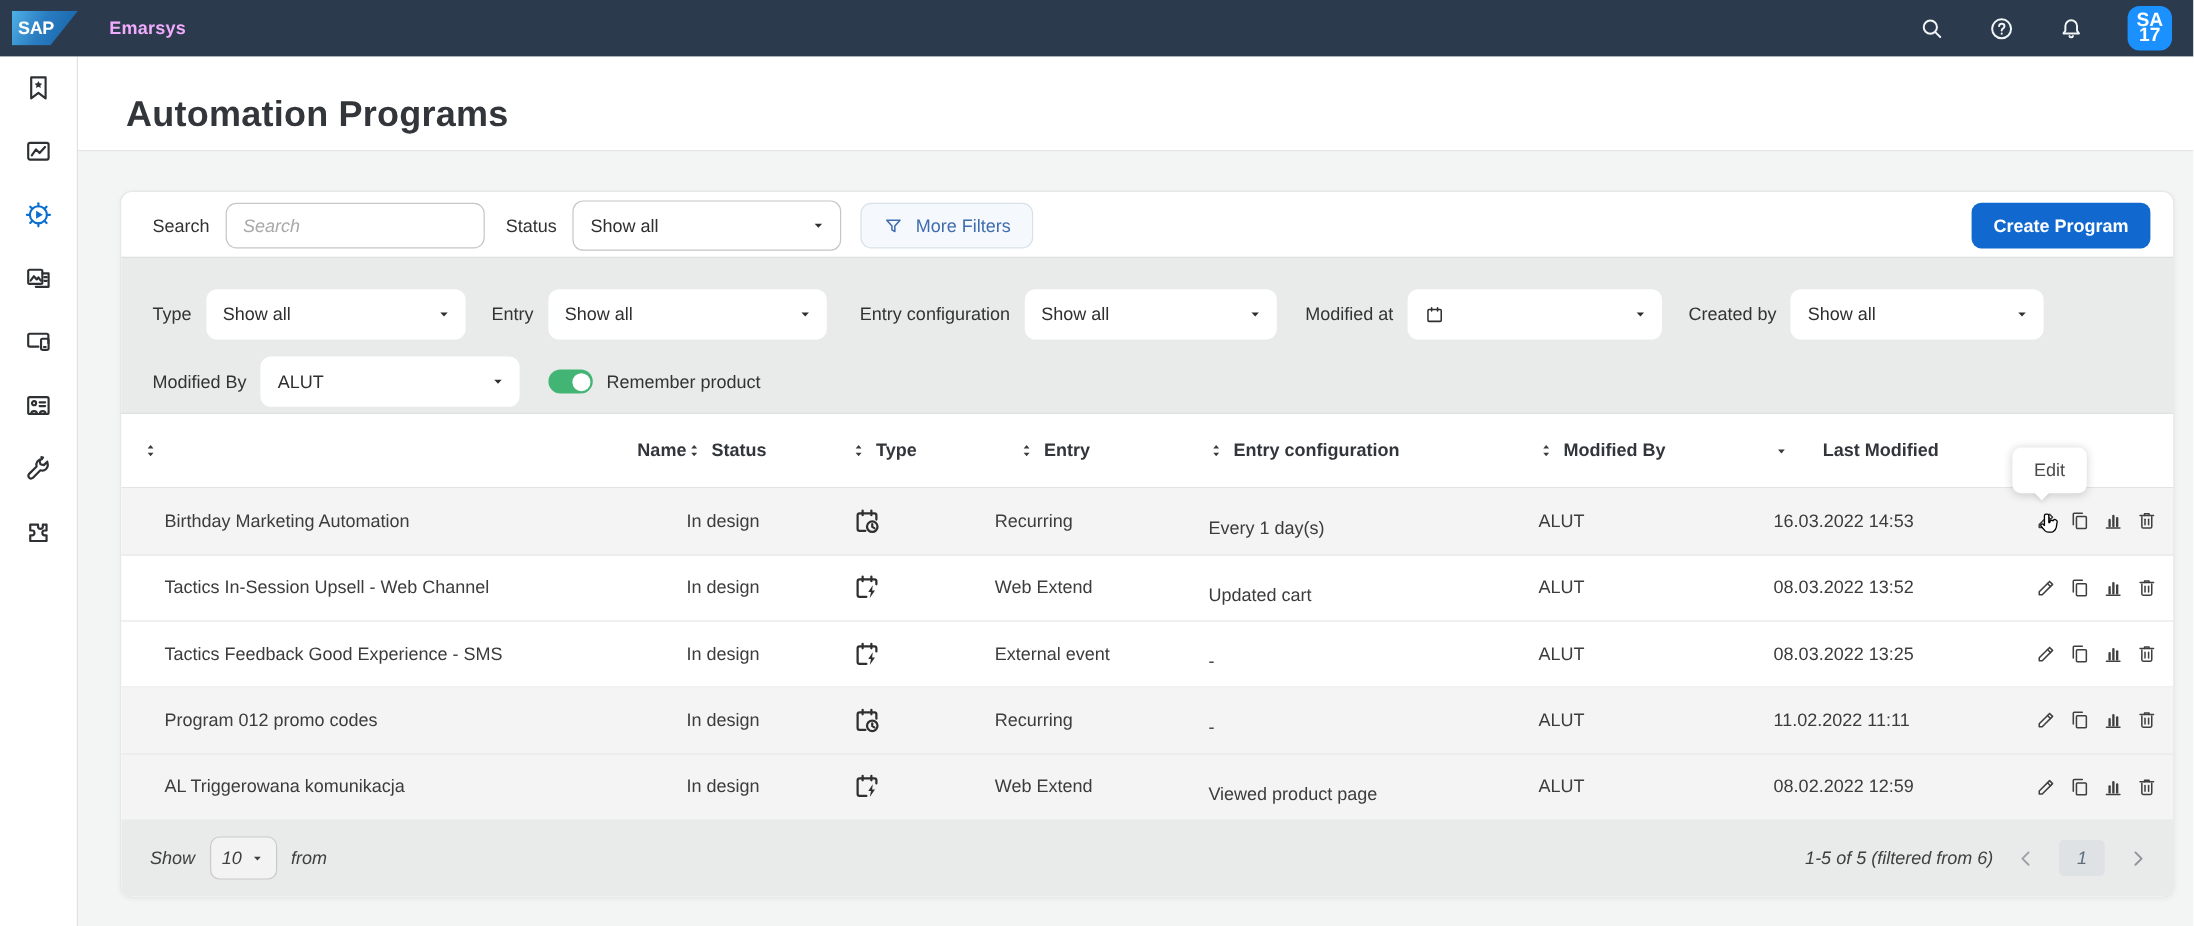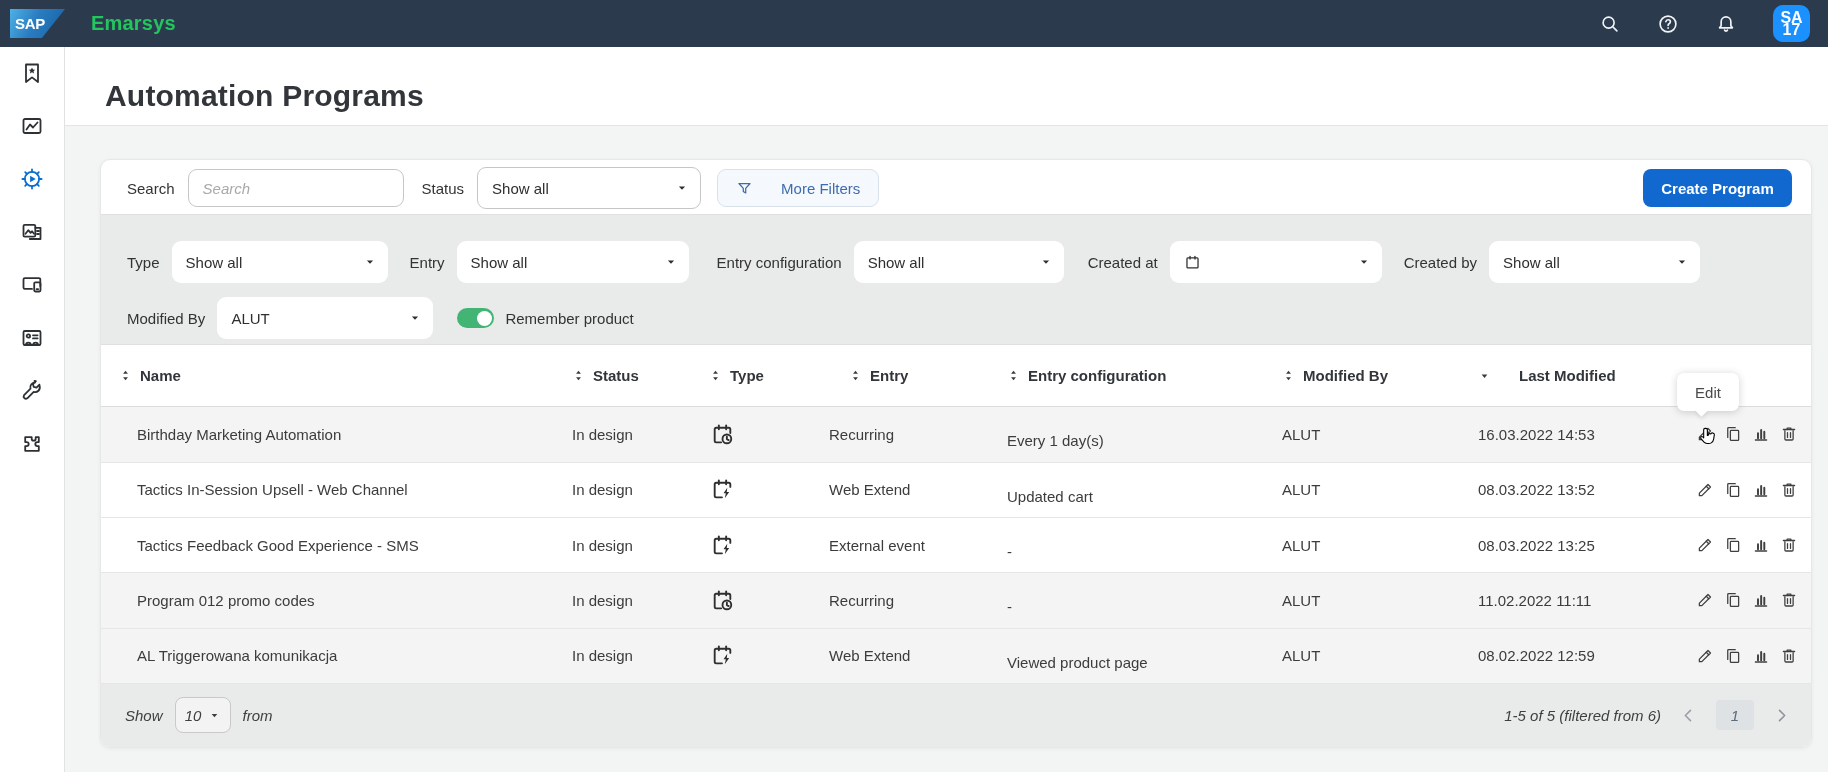--- a/index.html
+++ b/index.html
@@ -10,21 +10,21 @@
   svg.i{fill:none;stroke:currentColor;stroke-width:1.7;stroke-linecap:round;stroke-linejoin:round;display:block;}
 
   
   .topbar{position:absolute;top:0;left:0;right:0;height:47px;background:#2b3b4d;
           display:flex;align-items:center;z-index:20;}
   .sap-logo{margin-left:10px;width:50px;height:29px;
             background:linear-gradient(115deg,#4fb0e6 0%,#2a7cc0 45%,#1561a6 100%);
             clip-path:polygon(0 0,100% 0,58% 100%,0 100%);
             display:flex;align-items:center;padding-left:5px;color:#fff;
             font-weight:bold;font-size:15px;letter-spacing:-.3px;}
-  .product-name{color:#22c55e;font-weight:bold;font-size:20px;margin-left:26px;letter-spacing:.2px;}
+  .product-name{color:#f0abfc;font-weight:bold;font-size:15px;margin-left:26px;letter-spacing:.2px;}
   .topbar-right{margin-left:auto;display:flex;align-items:center;gap:36px;margin-right:18px;color:#f2f5f8;}
   .tb-icon{width:22px;height:22px;cursor:pointer;}
   .avatar{width:37px;height:37px;border-radius:10px;background:#1b90ff;color:#fff;
           font-size:16px;font-weight:bold;display:flex;flex-direction:column;
           align-items:center;justify-content:center;line-height:11.5px;cursor:pointer;}
 
   
   .sidebar{position:absolute;top:47px;left:0;width:64px;bottom:0;background:#fff;
            border-right:1px solid #e2e2e2;display:flex;flex-direction:column;
            align-items:center;padding-top:14px;gap:29px;z-index:10;}
@@ -47,21 +47,21 @@
   .search-input{width:186px;height:36px;border:1px solid #c6c6c6;border-radius:9px;margin-left:13px;
                 padding:0 14px;font-size:15px;color:#333;outline:none;font-family:"Liberation Sans",sans-serif;}
   .search-input::placeholder{font-style:italic;color:#a9a9a9;}
   .dd{height:40px;background:#fff;border-radius:9px;display:flex;align-items:center;
       justify-content:space-between;padding:0 12px 0 14px;font-size:15px;color:#2f2f2f;cursor:pointer;}
   .dd .caret{width:12px;height:12px;color:#2f2f2f;flex:none;margin-left:8px;}
   .dd.bordered{border:1px solid #c6c6c6;}
   .status-dd{width:196px;margin-left:13px;}
   .more-filters{height:38px;margin-left:16px;padding:0 18px;border-radius:9px;background:#f5f8fc;
                 border:1px solid #d8e1ea;color:#3f6cae;font-size:15px;display:flex;align-items:center;
-                gap:28px;cursor:pointer;font-family:"Liberation Sans",sans-serif;}
+                gap:10px;cursor:pointer;font-family:"Liberation Sans",sans-serif;}
   .more-filters svg{width:17px;height:17px;}
   .create-btn{margin-left:auto;width:149px;height:38px;background:#1169d0;color:#fff;border:none;
               border-radius:8px;font-weight:bold;font-size:15px;cursor:pointer;
               font-family:"Liberation Sans",sans-serif;}
 
   
   .f-panel{height:132px;background:#e9eaea;border-top:1px solid #e0e0e0;border-bottom:1px solid #e0e0e0;
            padding:26px 26px 0 26px;display:flex;flex-direction:column;gap:14px;box-sizing:border-box;}
   .frow{display:flex;align-items:center;}
   .f-panel .dd{height:42px;}
@@ -85,21 +85,21 @@
   .c-name{grid-column:2;padding-left:18px;}
   .c-status{grid-column:3;}
   .c-type{grid-column:4;padding-left:1px;}
   .c-type svg{width:25px;height:25px;color:#2f2f2f;}
   .c-entry{grid-column:5;margin-left:-20px;}
   .c-econf{grid-column:6;margin-top:13px;}
   .c-modby{grid-column:7;}
   .c-lastmod{grid-column:8;}
   .c-actions{grid-column:9;display:flex;justify-content:flex-end;align-items:center;gap:10px;padding-right:17px;color:#3f3f3f;}
   .act{width:18px;height:18px;cursor:pointer;flex:none;}
-  .h1{grid-column:2;} .h2{grid-column:3;} .h3{grid-column:4;} .h4{grid-column:5;}
+  .h1{grid-column:2;justify-content:space-between;} .h2{grid-column:3;} .h3{grid-column:4;} .h4{grid-column:5;}
   .h5{grid-column:6;} .h6{grid-column:7;} .h7{grid-column:8;gap:28px;}
 
   
   .tfoot{height:64px;margin-top:auto;background:#e9eaea;display:flex;align-items:center;
          padding:0 20px 0 24px;font-size:15px;color:#3f3f3f;font-style:italic;}
   .rows-dd{width:54px;height:34px;border:1px solid #c9c9c9;border-radius:8px;background:#f3f3f3;
            display:flex;align-items:center;justify-content:center;gap:8px;margin:0 12px;cursor:pointer;}
   .rows-dd .caret{width:11px;height:11px;}
   .foot-right{margin-left:auto;display:flex;align-items:center;gap:18px;}
   .pg-chev{width:19px;height:19px;color:#8d949b;cursor:pointer;}
@@ -350,21 +350,21 @@
                   <use href="#s-caret"></use>
                 </svg>
             </div>
             <span class="flabel ml28">Entry configuration</span>
             <div class="dd ml12 w212">
               <span class="dd-left">Show all</span>
               <svg class="i caret">
                   <use href="#s-caret"></use>
                 </svg>
             </div>
-            <span class="flabel ml24">Created at</span>
+            <span class="flabel ml24">Modified at</span>
             <div class="dd date-dd ml12 w214">
               <span class="dd-left">
                 <svg class="i cal">
                     <use href="#s-calendar"></use>
                   </svg>
                 <span></span>
               </span>
               <svg class="i caret">
                   <use href="#s-caret"></use>
                 </svg>

